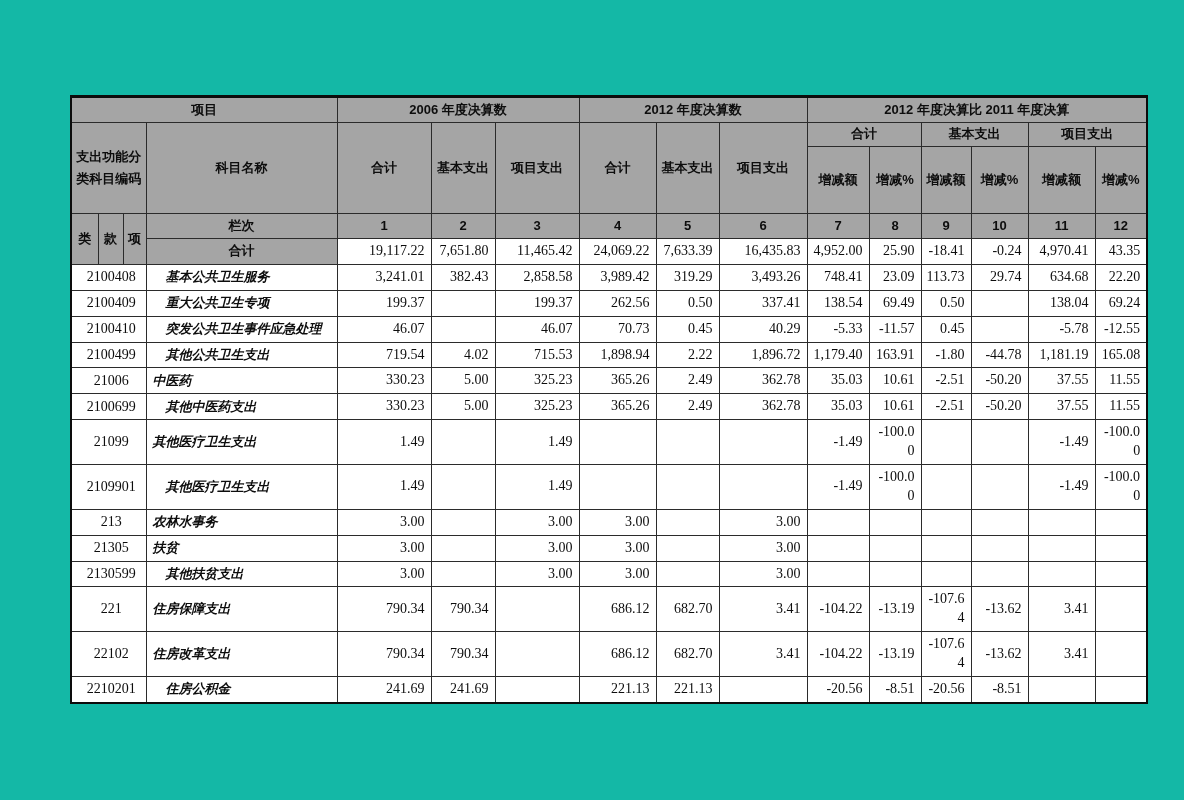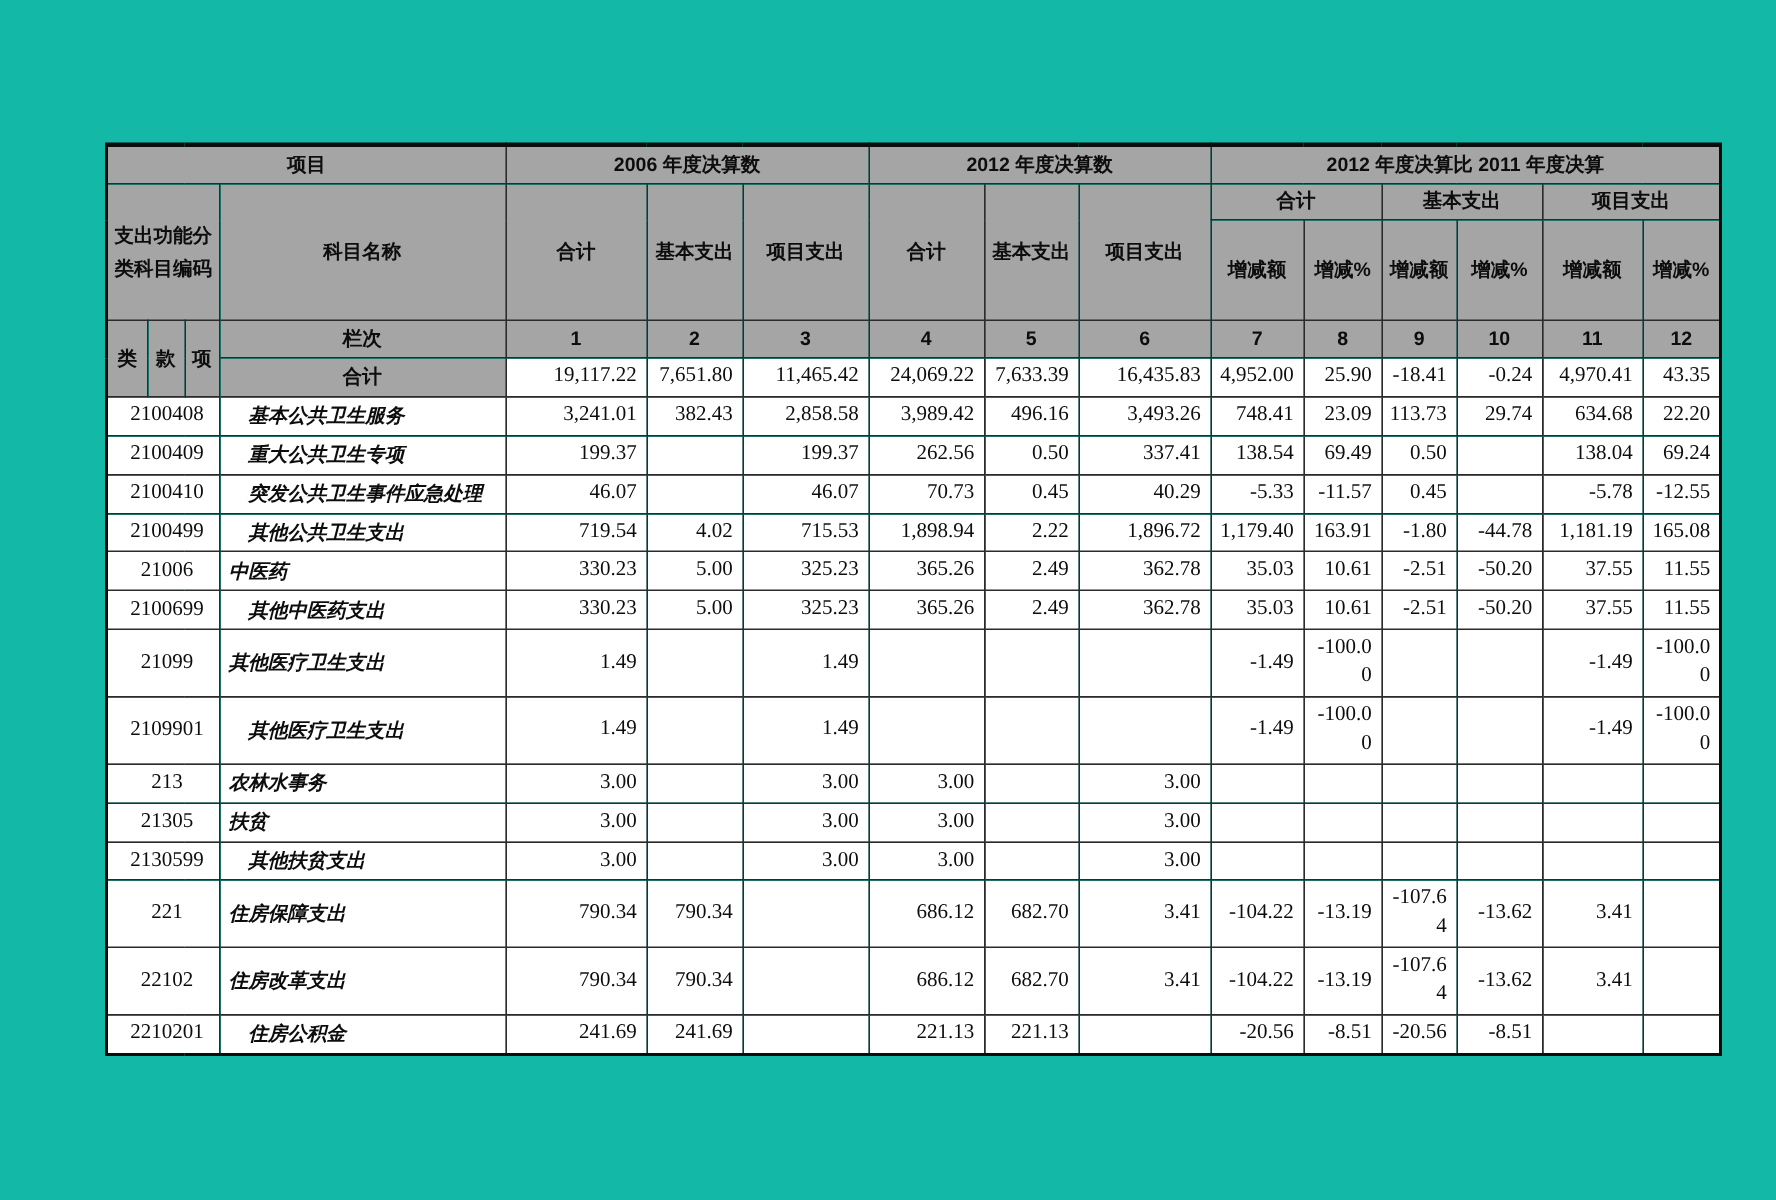--- a/index.html
+++ b/index.html
@@ -177,21 +177,21 @@
 
     </tbody>
       <tbody id="table-body">
         <tr class="data-row">
           <td colspan="3" class="code">2100408</td>
           <td class="name ind2">基本公共卫生服务</td>
           <td class="val">3,241.01</td>
           <td class="val">382.43</td>
           <td class="val">2,858.58</td>
           <td class="val">3,989.42</td>
-          <td class="val">496.16</td>
+          <td class="val">319.29</td>
           <td class="val">3,493.26</td>
           <td class="val">748.41</td>
           <td class="val">23.09</td>
           <td class="val">113.73</td>
           <td class="val">29.74</td>
           <td class="val">634.68</td>
           <td class="val">22.20</td>
         </tr>
         <tr class="data-row">
           <td colspan="3" class="code">2100409</td>

